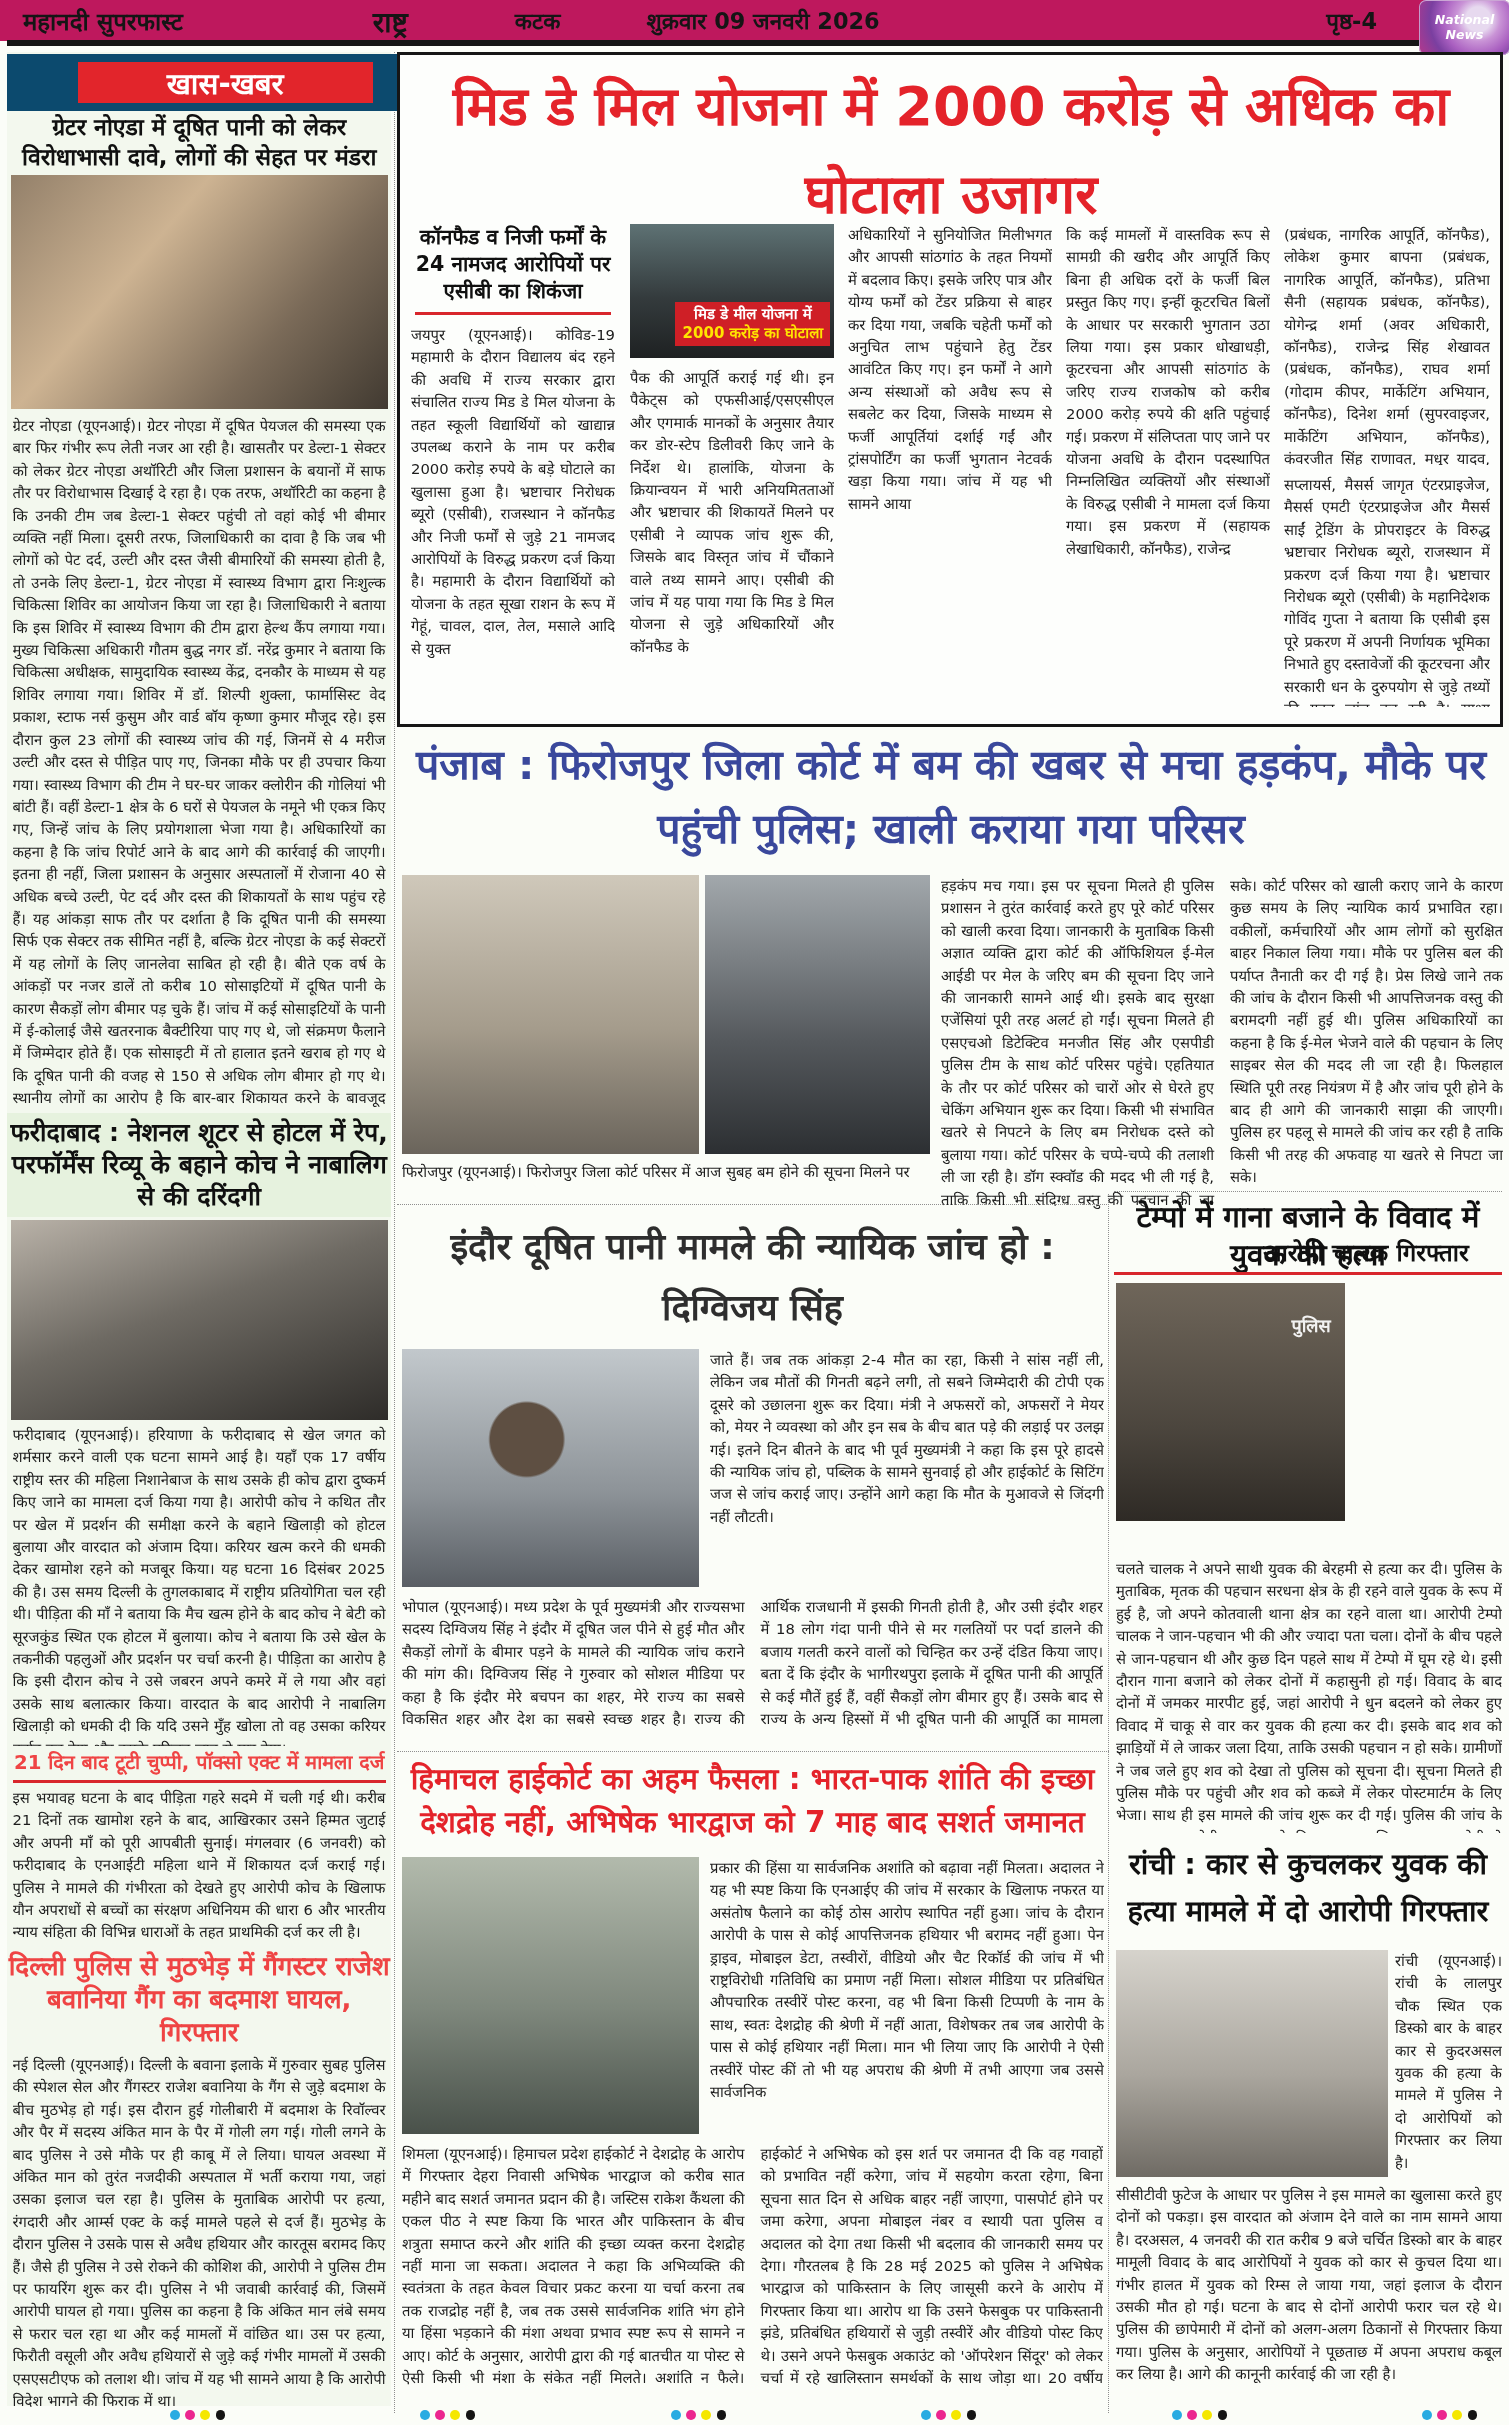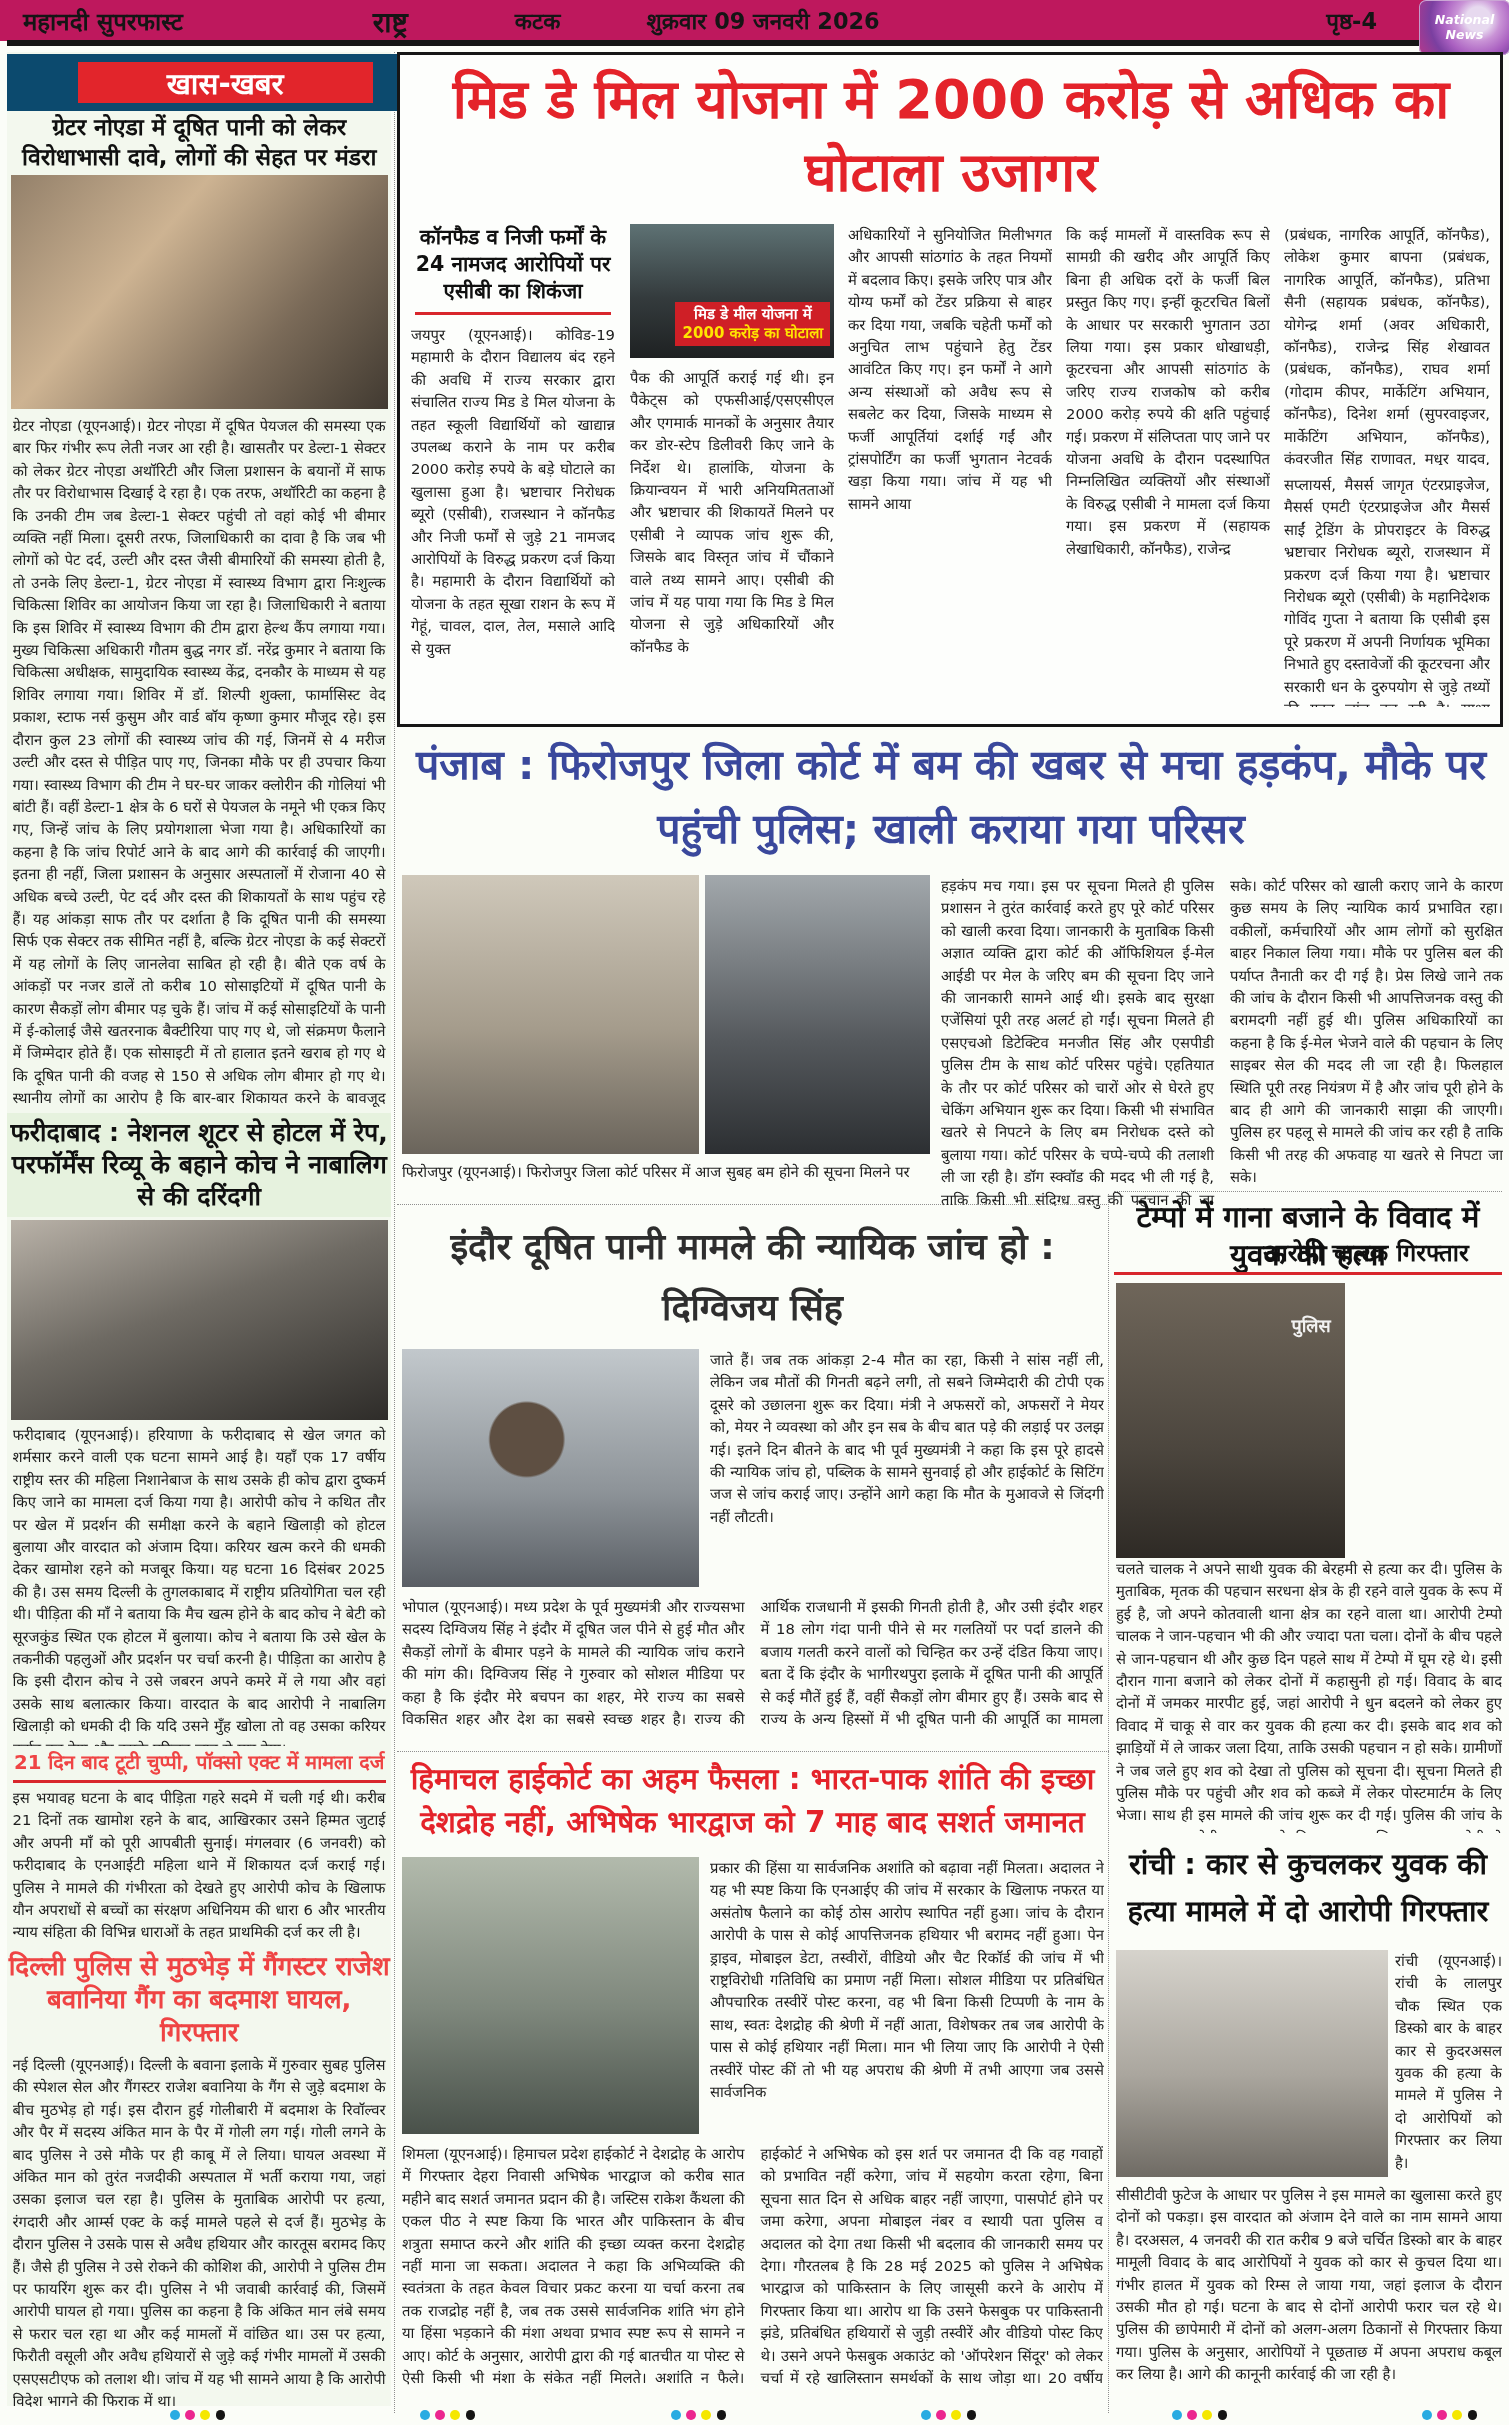--- a/index.html
+++ b/index.html
@@ -28,21 +28,21 @@
   .leftcol-bg{left:7.2px;top:52px;width:384px;height:2354px;background:#f3f8ee;}
   .badge-band{left:7.2px;top:54px;width:436px;height:57px;background:#0c4a6e;display:flex;align-items:center;justify-content:center;}
   .badge-box{width:295px;height:41px;background:#e2252b;display:flex;align-items:center;justify-content:center;
     color:#ffffff;font-size:29.5px;font-weight:bold;}
   .lead-hl{left:7.2px;top:113px;width:384px;height:59px;font-size:23px;line-height:29.5px;font-weight:bold;
     text-align:center;color:#101010;}
   .green-hl{background:#e6f2de;font-weight:bold;text-align:center;color:#101010;display:flex;align-items:center;justify-content:center;}
   .sub-hl{font-weight:bold;text-align:center;color:#ef4444;}
   
   .mid-box{left:397px;top:52px;width:1100px;height:669px;border:3.6px solid #161616;background:#fdfefc;}
-  .mid-hl{left:408px;top:63px;width:1086px;height:150px;color:#e4232a;font-size:54px;line-height:73px;
+  .mid-hl{left:408px;top:63px;width:1086px;height:150px;color:#e4232a;font-size:54px;line-height:88px;
     font-weight:bold;text-align:center;}
   .mid-col{top:224px;height:483px;width:204px;}
   .mid-sub{font-size:20.6px;line-height:27px;font-weight:bold;text-align:center;color:#101010;}
   .overlay-box{position:absolute;right:3.6px;bottom:12.5px;background:#cf1f26;padding:2.7px 7.2px;text-align:center;}
   .overlay-l1{color:#ffffff;font-size:15px;font-weight:bold;line-height:19px;}
   .overlay-l2{color:#ffe400;font-size:15px;font-weight:bold;line-height:19px;}
   
   .punjab-hl{left:399px;top:733px;width:1104px;height:131px;color:#3a489c;font-size:41px;line-height:64px;
     font-weight:bold;text-align:center;}
   .caption{font-size:14.8px;color:#1c1c1c;}
@@ -185,21 +185,21 @@
   <div class="abs body-txt two-col" style="left:402px;top:2143px;width:701px;height:268px;">
     <span>शिमला (यूएनआई)। हिमाचल प्रदेश हाईकोर्ट ने देशद्रोह के आरोप में गिरफ्तार देहरा निवासी अभिषेक भारद्वाज को करीब सात महीने बाद सशर्त जमानत प्रदान की है। जस्टिस राकेश कैंथला की एकल पीठ ने स्पष्ट किया कि भारत और पाकिस्तान के बीच शत्रुता समाप्त करने और शांति की इच्छा व्यक्त करना देशद्रोह नहीं माना जा सकता। अदालत ने कहा कि अभिव्यक्ति की स्वतंत्रता के तहत केवल विचार प्रकट करना या चर्चा करना तब तक राजद्रोह नहीं है, जब तक उससे सार्वजनिक शांति भंग होने या हिंसा भड़काने की मंशा अथवा प्रभाव स्पष्ट रूप से सामने न आए। कोर्ट के अनुसार, आरोपी द्वारा की गई बातचीत या पोस्ट से ऐसी किसी भी मंशा के संकेत नहीं मिलते।</span>
     <span>अशांति न फैले। हाईकोर्ट ने अभिषेक को इस शर्त पर जमानत दी कि वह गवाहों को प्रभावित नहीं करेगा, जांच में सहयोग करता रहेगा, बिना सूचना सात दिन से अधिक बाहर नहीं जाएगा, पासपोर्ट होने पर जमा करेगा, अपना मोबाइल नंबर व स्थायी पता पुलिस व अदालत को देगा तथा किसी भी बदलाव की जानकारी समय पर देगा। गौरतलब है कि 28 मई 2025 को पुलिस ने अभिषेक भारद्वाज को पाकिस्तान के लिए जासूसी करने के आरोप में गिरफ्तार किया था। आरोप था कि उसने फेसबुक पर पाकिस्तानी झंडे, प्रतिबंधित हथियारों से जुड़ी तस्वीरें और वीडियो पोस्ट किए थे। उसने अपने फेसबुक अकाउंट को 'ऑपरेशन सिंदूर' को लेकर चर्चा में रहे खालिस्तान समर्थकों के साथ जोड़ा था। 20 वर्षीय अभिषेक देहरा के सुधार गांव का निवासी है और अभियुक्त होने का दावा किया गया।</span>
   </div>
 
   <div class="abs dotted-h" style="left:1114px;top:1191px;width:388px;"></div>
   <div class="abs tempo-hl">टेम्पो में गाना बजाने के विवाद में युवक की हत्या</div>
   <div class="abs tempo-sub">आरोपी चालक गिरफ्तार</div>
   <div class="abs red-rule" style="left:1114px;top:1272px;width:388px;"></div>
 
-  <div class="abs photo ph-police" style="left:1116px;top:1283px;width:229px;height:275px;">
+  <div class="abs photo ph-police" style="left:1116px;top:1283px;width:229px;height:238px;">
     <span class="police-label">पुलिस</span>
   </div>
 
 
   <div class="abs body-txt" style="left:1116px;top:1558px;width:386px;height:275px;">चलते चालक ने अपने साथी युवक की बेरहमी से हत्या कर दी। पुलिस के मुताबिक, मृतक की पहचान सरधना क्षेत्र के ही रहने वाले युवक के रूप में हुई है, जो अपने कोतवाली थाना क्षेत्र का रहने वाला था। आरोपी टेम्पो चालक ने जान-पहचान भी की और ज्यादा पता चला। दोनों के बीच पहले से जान-पहचान थी और कुछ दिन पहले साथ में टेम्पो में घूम रहे थे। इसी दौरान गाना बजाने को लेकर दोनों में कहासुनी हो गई। विवाद के बाद दोनों में जमकर मारपीट हुई, जहां आरोपी ने धुन बदलने को लेकर हुए विवाद में चाकू से वार कर युवक की हत्या कर दी। इसके बाद शव को झाड़ियों में ले जाकर जला दिया, ताकि उसकी पहचान न हो सके। ग्रामीणों ने जब जले हुए शव को देखा तो पुलिस को सूचना दी। सूचना मिलते ही पुलिस मौके पर पहुंची और शव को कब्जे में लेकर पोस्टमार्टम के लिए भेजा। साथ ही इस मामले की जांच शुरू कर दी गई। पुलिस की जांच के बाद मुख्य आरोपी चालक को गिरफ्तार कर लिया गया। आरोपी ने पूछताछ में अपना जुर्म कबूल कर लिया है। इसके बाद मामले के और भी कई पहलुओं की जांच की जा रही है।</div>
 
   <div class="abs ranchi-hl">रांची : कार से कुचलकर युवक की हत्या मामले में दो आरोपी गिरफ्तार</div>
 
   <div class="abs photo ph-ranchi" style="left:1116px;top:1950px;width:272px;height:227px;"></div>
 

